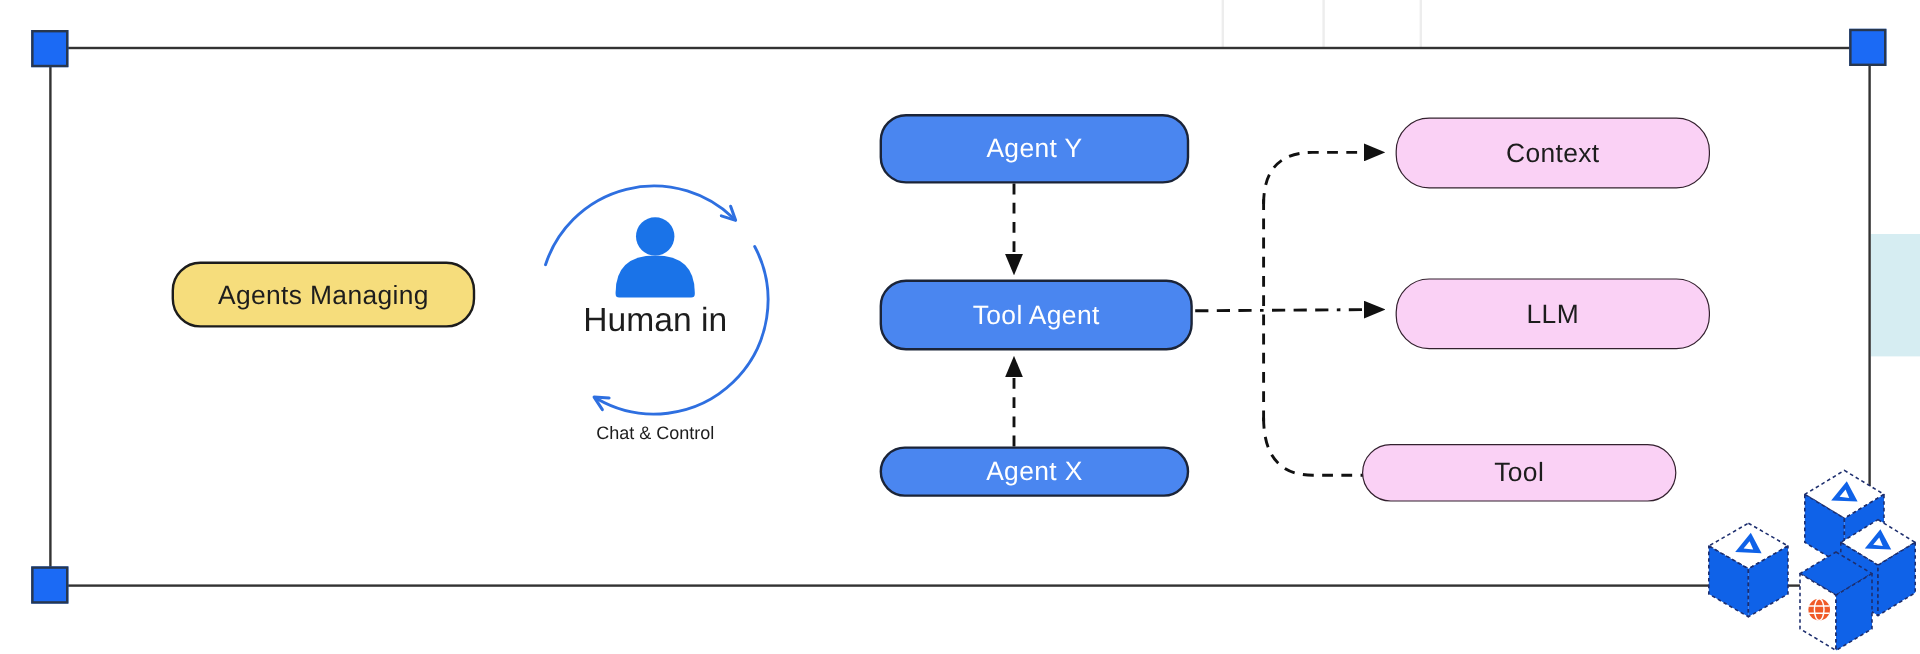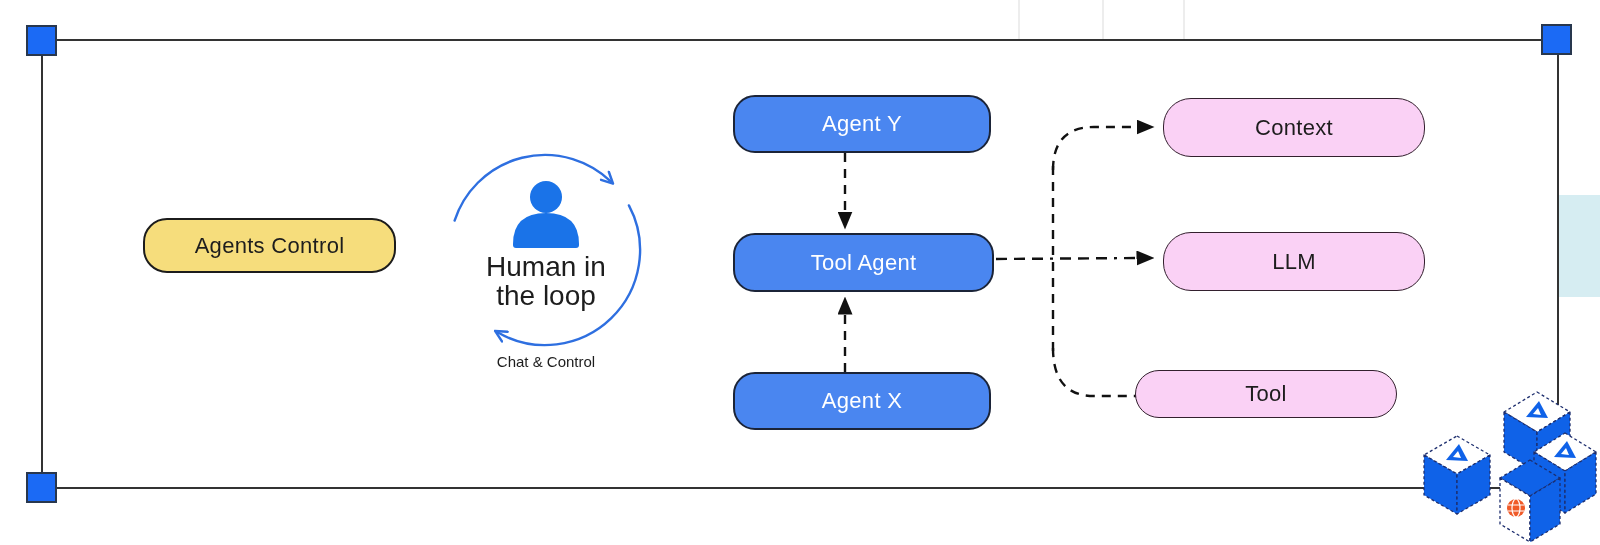--- a/index.html
+++ b/index.html
@@ -112,37 +112,36 @@
         <path d="M1424 455 L1457 474 L1457 514 L1424 495 Z" fill="#0f62e8"></path>
         <path d="M1490 455 L1457 474 L1457 514 L1490 495 Z" fill="#0f62e8"></path>
         <g stroke="none">
           <path d="M1446 460 L1459 444 L1468 461 Z" fill="#0f62e8"></path>
           <path d="M1453 457 L1458 451 L1461 458 Z" fill="#ffffff"></path>
         </g>
       </g>
     </g>
   </svg>
 
-  <div class="node node-yellow" style="left:143px;top:218px;width:253px;height:55px;">Agents Control</div>
+  <div class="node node-yellow" style="left:143px;top:218px;width:253px;height:55px;">Agents Managing</div>
 
   <div class="node node-blue" style="left:733px;top:95px;width:258px;height:58px;">Agent Y</div>
 
   <div class="node node-blue" style="left:733px;top:233px;width:261px;height:59px;">Tool Agent</div>
 
-  <div class="node node-blue" style="left:733px;top:372px;width:258px;height:58px;">Agent X</div>
+  <div class="node node-blue" style="left:733px;top:372px;width:258px;height:42px;">Agent X</div>
 
   <div class="node node-pink" style="left:1163px;top:98px;width:262px;height:59px;">Context</div>
 
   <div class="node node-pink" style="left:1163px;top:232px;width:262px;height:59px;">LLM</div>
 
   <div class="node node-pink" style="left:1135px;top:370px;width:262px;height:48px;">Tool</div>
 
   <div class="loop-label">
     <div>Human in</div>
-    <div>the loop</div>
   </div>
   <div class="loop-caption">Chat &amp; Control</div>
 
   <div class="handle" style="left:26px;top:25px;"></div>
   <div class="handle" style="left:1541px;top:24px;"></div>
   <div class="handle" style="left:26px;top:472px;"></div>
 
 </div>
 
 </body></html>

